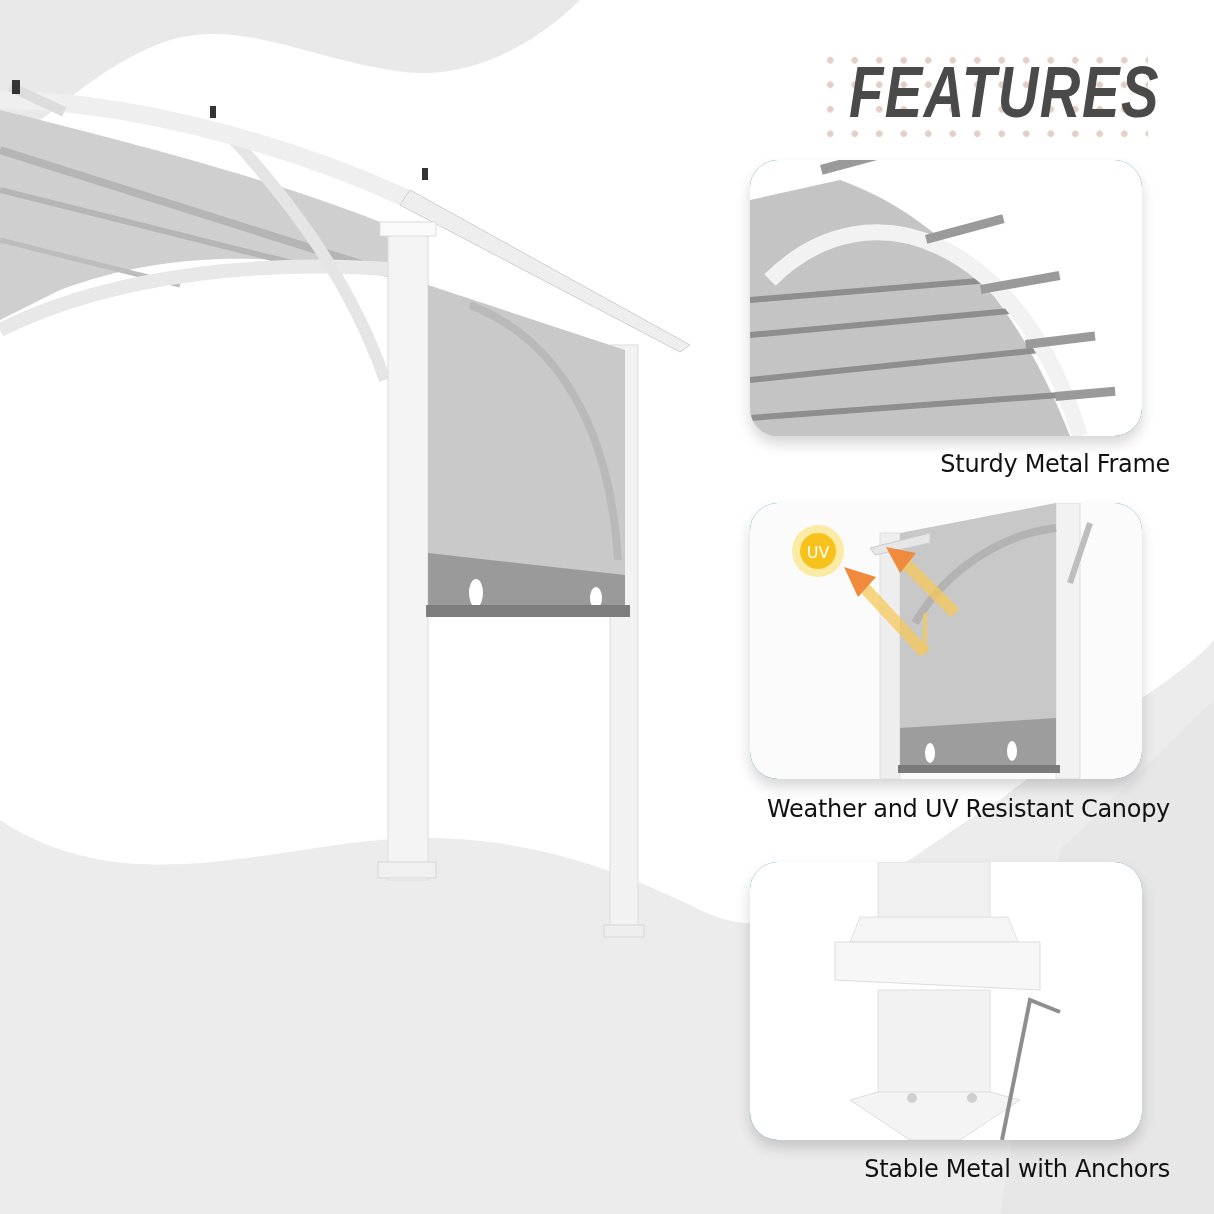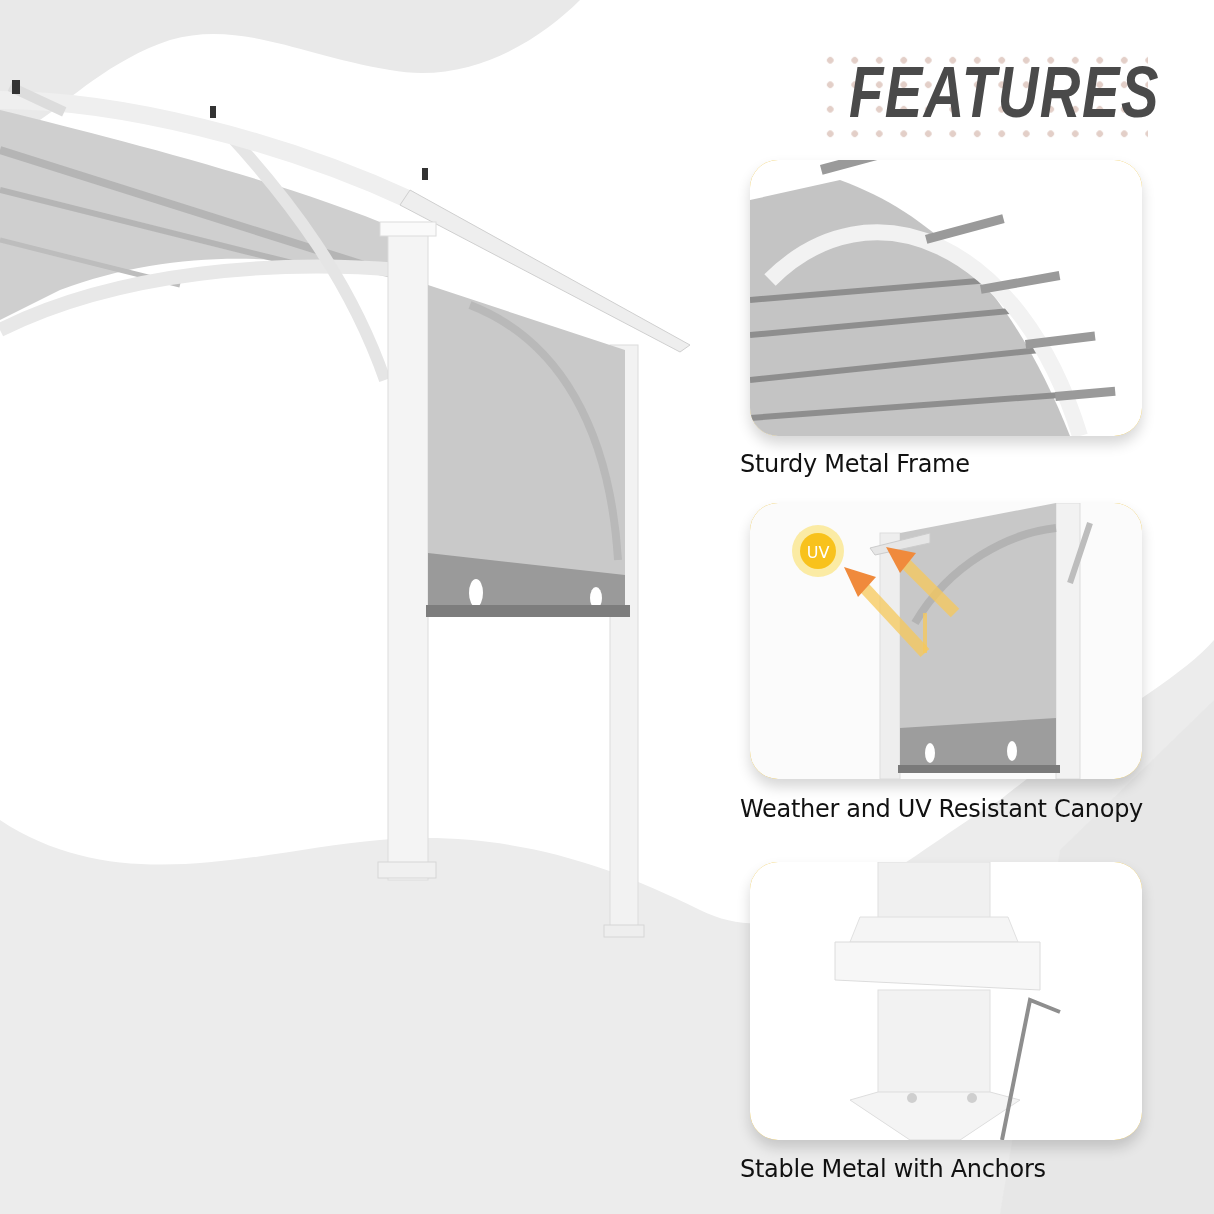--- a/index.html
+++ b/index.html
@@ -2,23 +2,23 @@
 <html><head>
 <meta charset="utf-8">
 <style>
   html, body { margin:0; padding:0; }
   body { width:1214px; height:1214px; position:relative; overflow:hidden; background:#ffffff; font-family:"DejaVu Sans", sans-serif; }
   .bg-layer { position:absolute; left:0; top:0; width:1214px; height:1214px; }
   .hero { position:absolute; left:0; top:0; width:740px; height:1214px; }
   .title-wrap { position:absolute; left:812px; top:38px; width:336px; height:96px;margin-top:6px; }
   .title-dots { position:absolute; inset:0; background-image:radial-gradient(circle, #e3cfc8 3px, transparent 3.6px); background-size:24.5px 24.5px; background-position:6px 4px; }
   .title-text { position:absolute; left:0; right:0; top:4px; text-align:center; font-family:"Liberation Sans", sans-serif; font-weight:bold; font-style:italic; font-size:72px; color:#4a4a4a; letter-spacing:2px; transform:scaleX(0.78); transform-origin:center; line-height:88px; }
-  .card { position:absolute; left:750px; width:392px; border-radius:28px; background:#eab308; box-shadow:0 8px 14px rgba(0,0,0,0.16); overflow:hidden; }
+  .card { position:absolute; left:750px; width:392px; border-radius:28px; background:#0369a1; box-shadow:0 8px 14px rgba(0,0,0,0.16); overflow:hidden; }
   .card svg { display:block; }
-  .caption { position:absolute; left:740px; width:430px; text-align:left; font-family:"DejaVu Sans", sans-serif; font-size:24px; color:#111; letter-spacing:-0.3px; }
+  .caption { position:absolute; left:740px; width:430px; text-align:right; font-family:"DejaVu Sans", sans-serif; font-size:24px; color:#111; letter-spacing:-0.3px; }
 </style>
 </head>
 <body>
 
 <svg class="bg-layer" viewBox="0 0 1214 1214">
   <path d="M0,0 L580,0 C540,40 470,85 390,70 C300,55 240,20 170,40 C110,60 70,100 40,120 L0,140 Z" fill="#e9e9e9"></path>
   <path d="M0,820 C120,900 260,850 380,840 C500,830 600,860 700,910 C800,960 900,860 1000,800 C1100,720 1180,680 1214,640 L1214,1214 L0,1214 Z" fill="#ececec"></path>
   <path d="M1060,850 L1214,700 L1214,1214 L1000,1214 Z" fill="#e6e6e6" opacity="0.7"></path>
 </svg>
 

